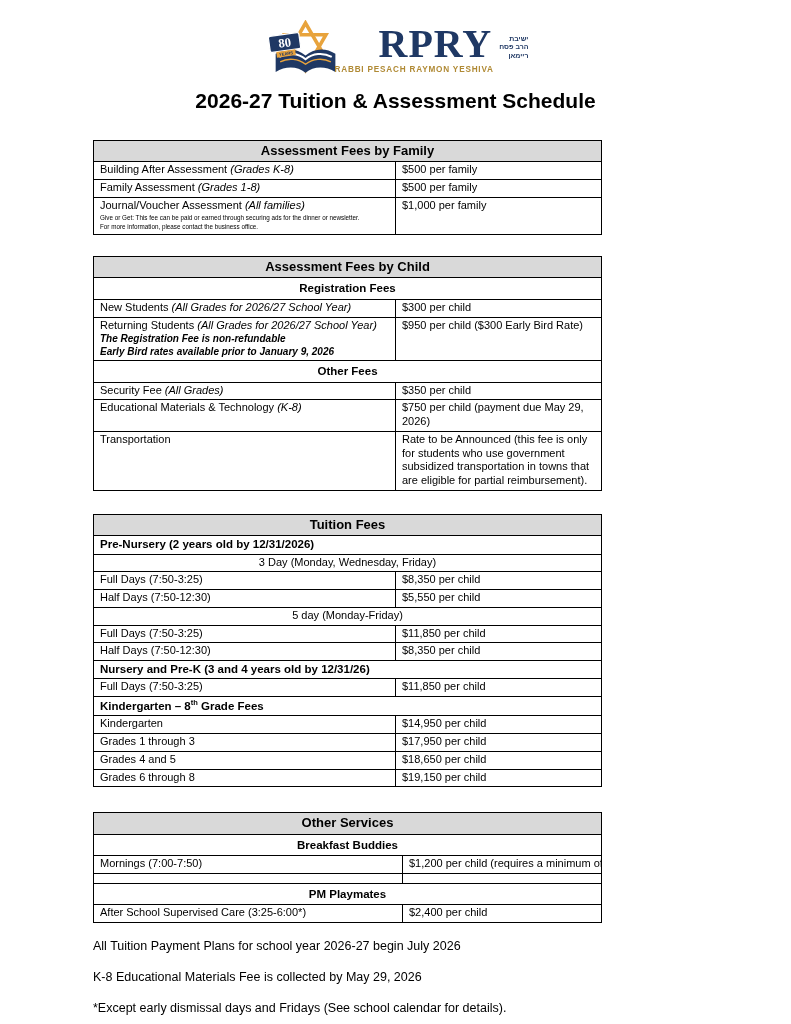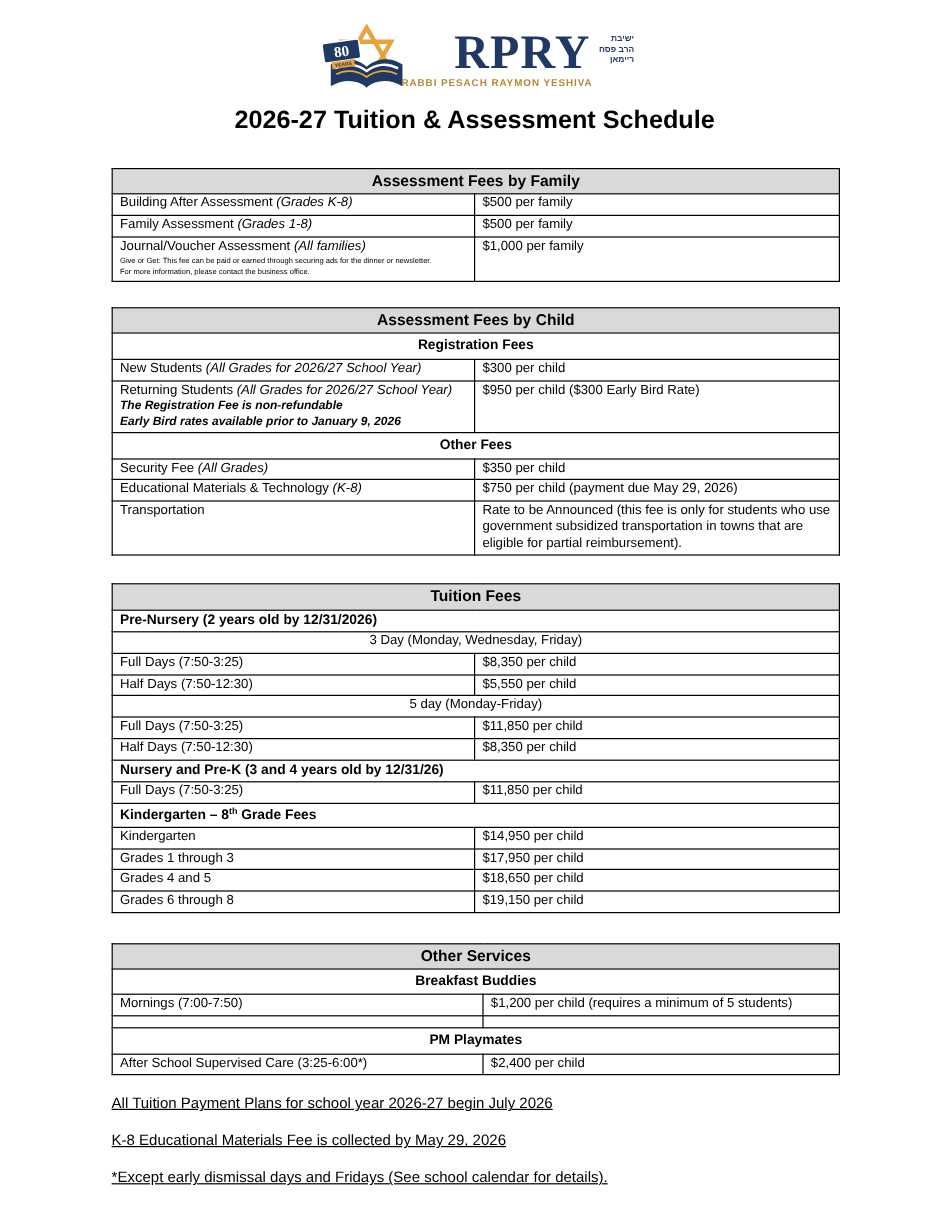--- a/index.html
+++ b/index.html
@@ -3,59 +3,59 @@
 <meta charset="utf-8">
 <style>
   html,body { margin:0; padding:0; background:#fff; }
   .page {
     width:791px; height:1024px; background:#fff; overflow:hidden;
     font-family:"Liberation Sans", sans-serif; color:#000; position:relative;
   }
   
   .logo { display:flex; justify-content:center; align-items:flex-start; padding-top:20px; }
   .logo-right { display:flex; flex-direction:column; margin-left:-4px; padding-top:8px; }
-  .logo-top { display:flex; align-items:flex-start;margin-left:44px; }
+  .logo-top { display:flex; align-items:flex-end;margin-left:44px; }
   .rpry {
     font-family:"Liberation Serif", serif; font-weight:bold; font-size:40px;
     color:#1F3864; line-height:0.82; letter-spacing:1px;
   }
   .hebrew {
     font-size:7px; font-weight:bold; color:#1F3864; text-align:right;
     line-height:1.25; margin-left:7px; margin-top:1px; direction:rtl;
   }
   .hebrew div { white-space:nowrap; }
   .tagline {
     font-size:8.2px; font-weight:bold; color:#B08A35; letter-spacing:0.8px;
     margin-top:4px; white-space:nowrap;
   }
   
   .title { text-align:center; font-size:21px; font-weight:bold; margin:5px 0 0 0; }
   
   table {
-    border-collapse:collapse; table-layout:fixed; margin-left:93px; width:607px;
+    border-collapse:collapse; table-layout:fixed; margin-left:93px; width:509px;
     font-size:11px;
   }
   td { border:1px solid #000; padding:1px 6px 2px 6px; vertical-align:top; line-height:1.25; overflow:hidden; }
   tr.thead td { background:#D9D9D9; font-weight:bold; text-align:center; font-size:13px; padding:2px 6px; }
   tr.subhead td { font-weight:bold; text-align:center; font-size:11.5px; padding:3px 6px; }
   tr.sechead td { text-align:center; padding:1px 6px 2px; }
   tr.secheadb td { font-weight:bold; text-align:left; font-size:11.5px; padding:1px 6px 2px; }
   tr.empty td { height:9px; padding:0; }
   .t1 { margin-top:27px; }
   .t2 { margin-top:21px; }
   .t3 { margin-top:23px; }
   .t4 { margin-top:25px; }
   .note-tiny { font-size:6.3px; line-height:1.4; white-space:nowrap; overflow:hidden; margin-top:1px; }
   .note-bi { font-size:10px; font-weight:bold; font-style:italic; line-height:1.3; }
   .justify { text-align:justify; }
   .nowrap { white-space:nowrap; }
   sup { font-size:7.5px; vertical-align:super; }
   
   .footer { margin:3px 0 0 93px; font-size:12.5px; }
-  .footer p { margin:16px 0 16px 0; line-height:15px;text-decoration:underline; }
+  .footer p { margin:16px 0 16px 0; line-height:15px; }
 </style>
 </head>
 <body>
 
 <div class="page">
 
   <div class="logo">
     <svg width="76" height="64" viewBox="0 0 84 70">
       <g stroke="#E8A33C" stroke-width="4" fill="none">
         <polygon points="47,3 69.5,42 24.5,42"></polygon>

